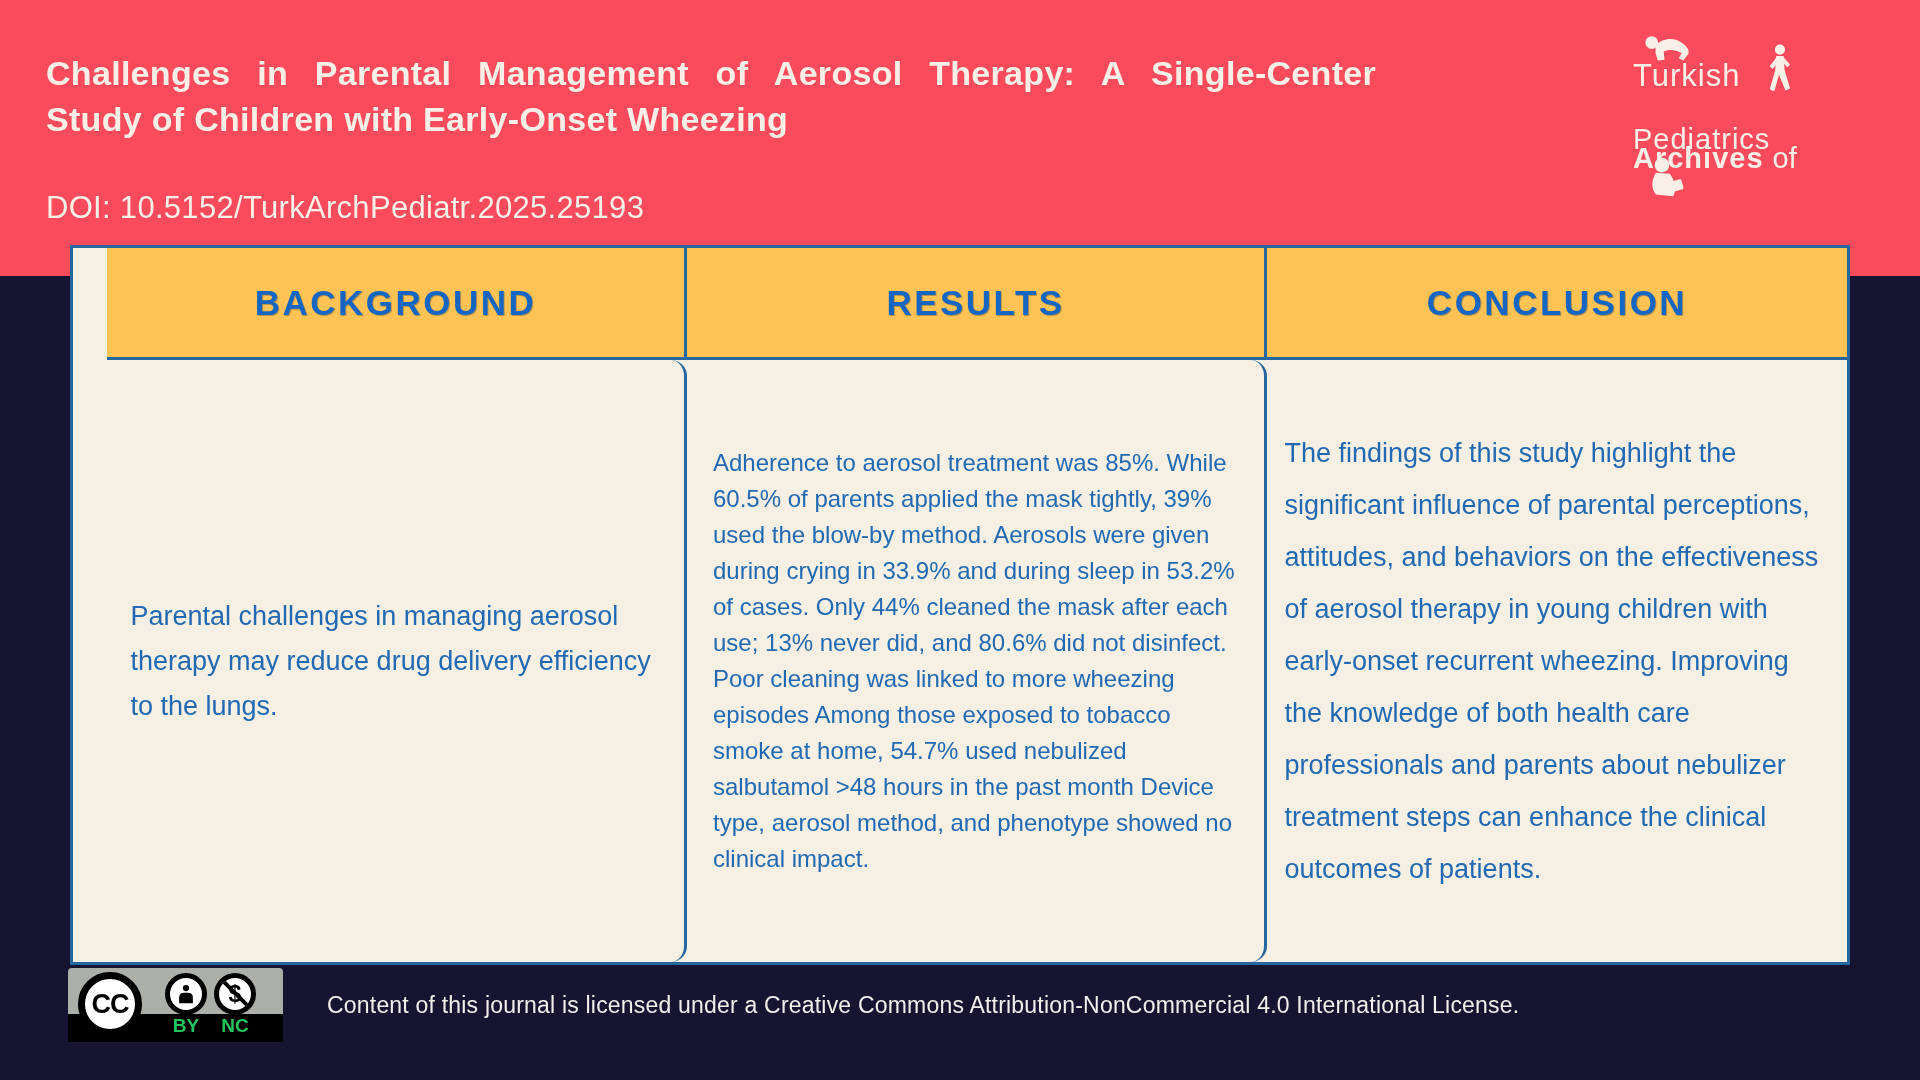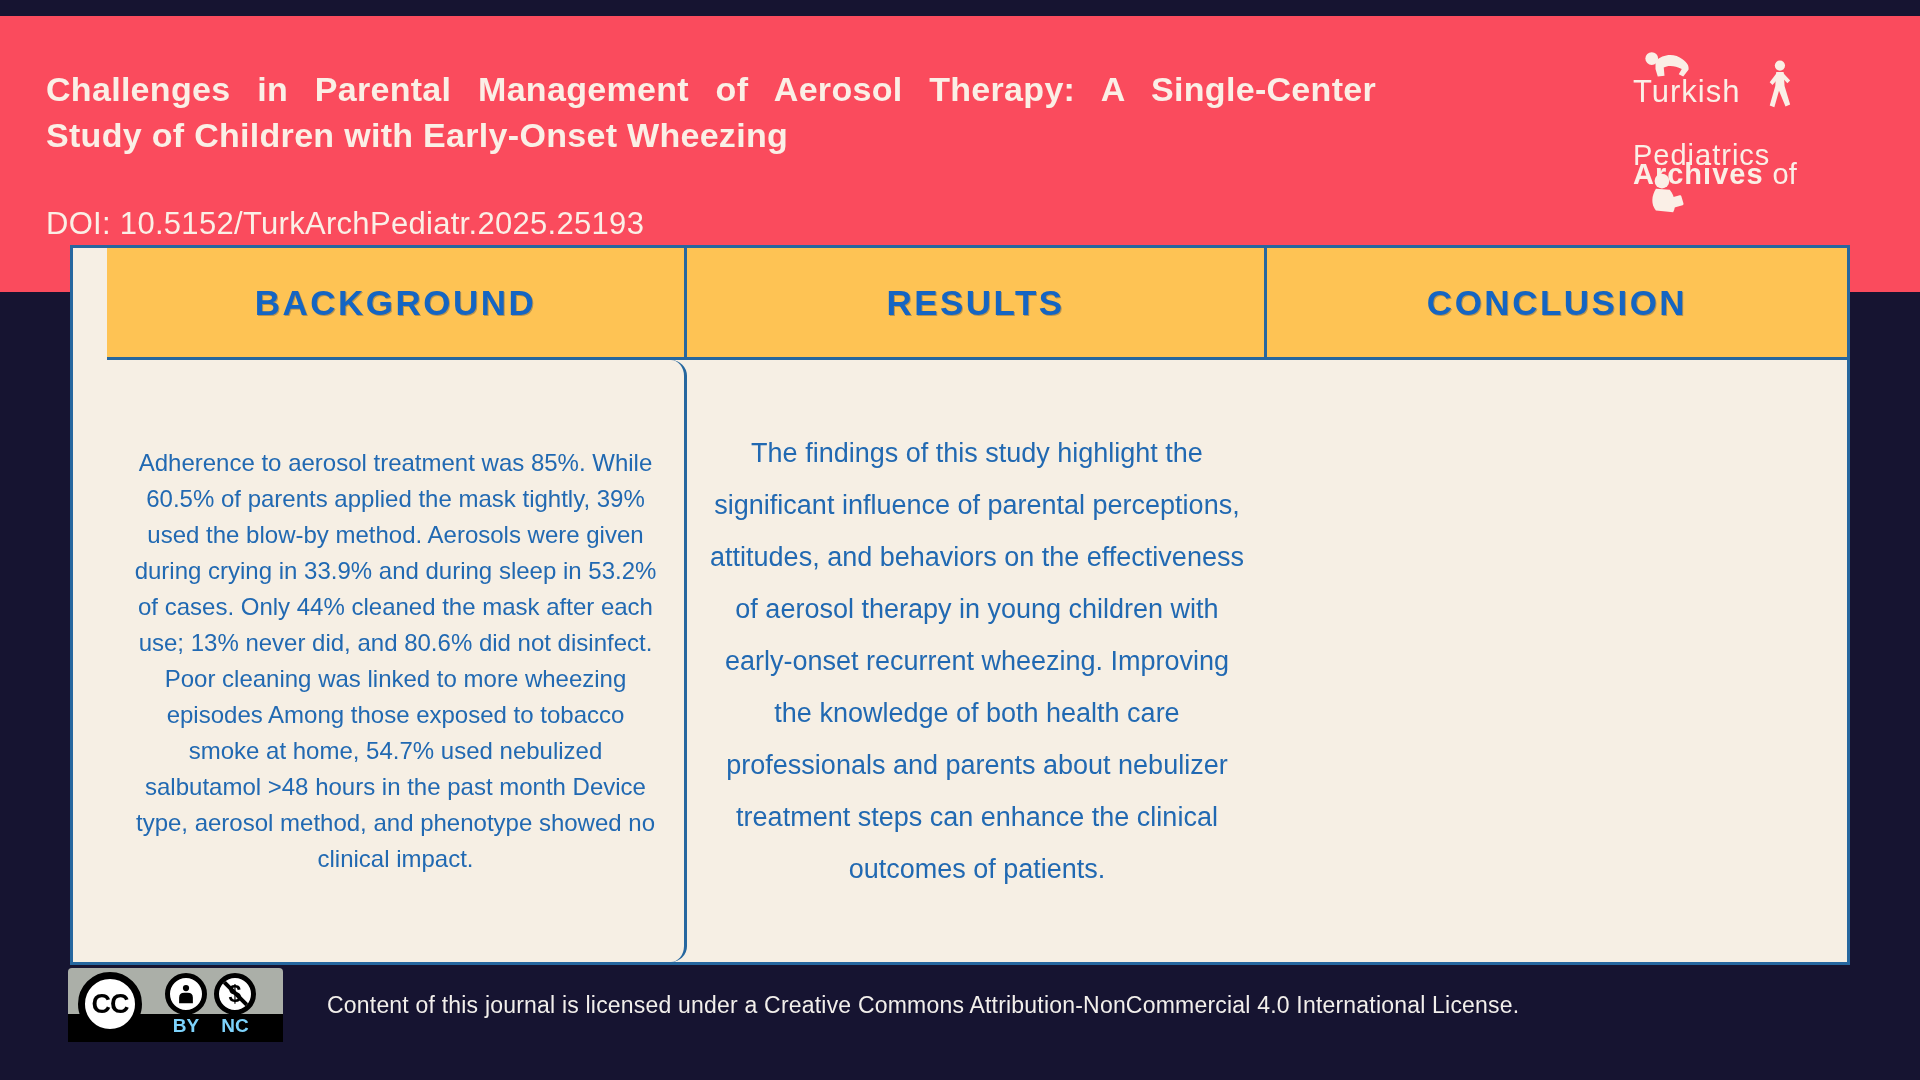--- a/index.html
+++ b/index.html
@@ -17,21 +17,21 @@
   html,body{width:1920px;height:1080px;overflow:hidden;}
   body{
     font-family:"Liberation Sans", sans-serif;
     background:var(--background-navy);
     position:relative;
   }
   .page{position:absolute;inset:0;width:1920px;height:1080px;background:var(--background-navy);}
 
   
   .banner{
-    position:absolute;left:0;top:16px;width:1920px;height:276px;
+    position:absolute;left:0;top:0;width:1920px;height:276px;
     background:var(--header-red);
   }
   .article-title{
     position:absolute;left:46px;top:50px;width:1330px;
     color:var(--title-cream);
     font-size:34px;font-weight:700;line-height:46px;
     letter-spacing:.3px;
   }
   .title-line-1{display:block;text-align:justify;text-align-last:justify;}
   .title-line-2{display:block;text-align:left;}
@@ -64,21 +64,21 @@
     background:var(--table-header-orange);
     border-bottom:3px solid var(--border-blue);
     display:flex;align-items:center;justify-content:center;
     color:var(--heading-blue);
     font-size:35px;font-weight:800;letter-spacing:2.5px;
     text-shadow:1px 1px 0 rgba(60,60,60,.35);
   }
   .td{
     background:var(--cell-cream);
     display:flex;align-items:center;justify-content:center;
-    color:var(--body-blue);text-align:center;border-radius:16px;
+    color:var(--body-blue);border-radius:16px;
   }
   .border-r{border-right:3px solid var(--border-blue);}
   .td-inner-background{max-width:530px;font-size:27px;line-height:45px;}
   .td-inner-results{max-width:525px;font-size:24px;line-height:36px;}
   .td-inner-conclusion{max-width:545px;font-size:27px;line-height:52px;}
 
   
   .license-bar{
     position:absolute;left:68px;top:968px;height:74px;
     display:flex;align-items:center;gap:16px;
@@ -95,21 +95,21 @@
   .small-circle{
     position:absolute;top:5px;width:42px;height:42px;
     background:#fff;border:5px solid #000;border-radius:50%;
     display:flex;align-items:center;justify-content:center;overflow:hidden;
   }
   .by-circle{left:97px;}
   .nc-circle{left:146px;}
   .by-circle svg{width:22px;height:22px;fill:#000;}
   .nc-symbol{font-size:23px;font-weight:800;color:#000;line-height:1;}
   .nc-strike{position:absolute;left:-4px;top:15px;width:44px;height:4px;background:#000;transform:rotate(45deg);}
-  .badge-label{position:absolute;top:47px;width:42px;text-align:center;color:#7dd3fc;font-size:19px;font-weight:700;}
+  .badge-label{position:absolute;top:47px;width:42px;text-align:center;color:#22c55e;font-size:19px;font-weight:700;}
   .by-label{left:97px;}
   .nc-label{left:146px;}
   .license-text{
     margin-left:28px;color:#F2EFEB;font-size:23px;letter-spacing:.2px;
   }
 </style>
 </head>
 <body>
 
 <div class="page">
@@ -151,20 +151,23 @@
       <span>BACKGROUND</span>
     </div>
     <div class="th border-r">
       <span>RESULTS</span>
     </div>
     <div class="th">
       <span>CONCLUSION</span>
     </div>
 
     <div class="td border-r">
+      <div class="td-inner-background">Parental challenges in managing aerosol therapy may reduce drug delivery efficiency to the lungs.</div>
+    </div>
+    <div class="td border-r">
       <div class="td-inner-results">Adherence to aerosol treatment was 85%. While 60.5% of parents applied the mask tightly, 39% used the blow-by method. Aerosols were given during crying in 33.9% and during sleep in 53.2% of cases. Only 44% cleaned the mask after each use; 13% never did, and 80.6% did not disinfect. Poor cleaning was linked to more wheezing episodes Among those exposed to tobacco smoke at home, 54.7% used nebulized salbutamol &gt;48 hours in the past month Device type, aerosol method, and phenotype showed no clinical impact.</div>
     </div>
     <div class="td">
       <div class="td-inner-conclusion">The findings of this study highlight the significant influence of parental perceptions, attitudes, and behaviors on the effectiveness of aerosol therapy in young children with early-onset recurrent wheezing. Improving the knowledge of both health care professionals and parents about nebulizer treatment steps can enhance the clinical outcomes of patients.</div>
     </div>
   </div>
 
   <div class="license-bar">
     <div class="cc-badge">
       <div class="cc-badge-gray"></div>

